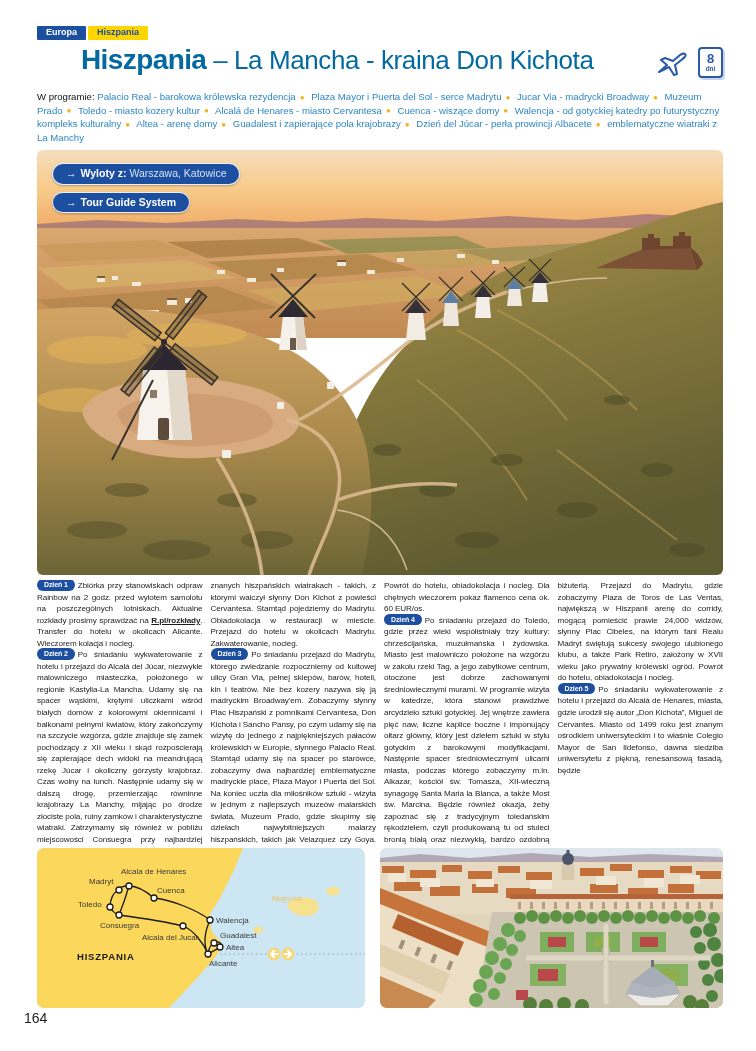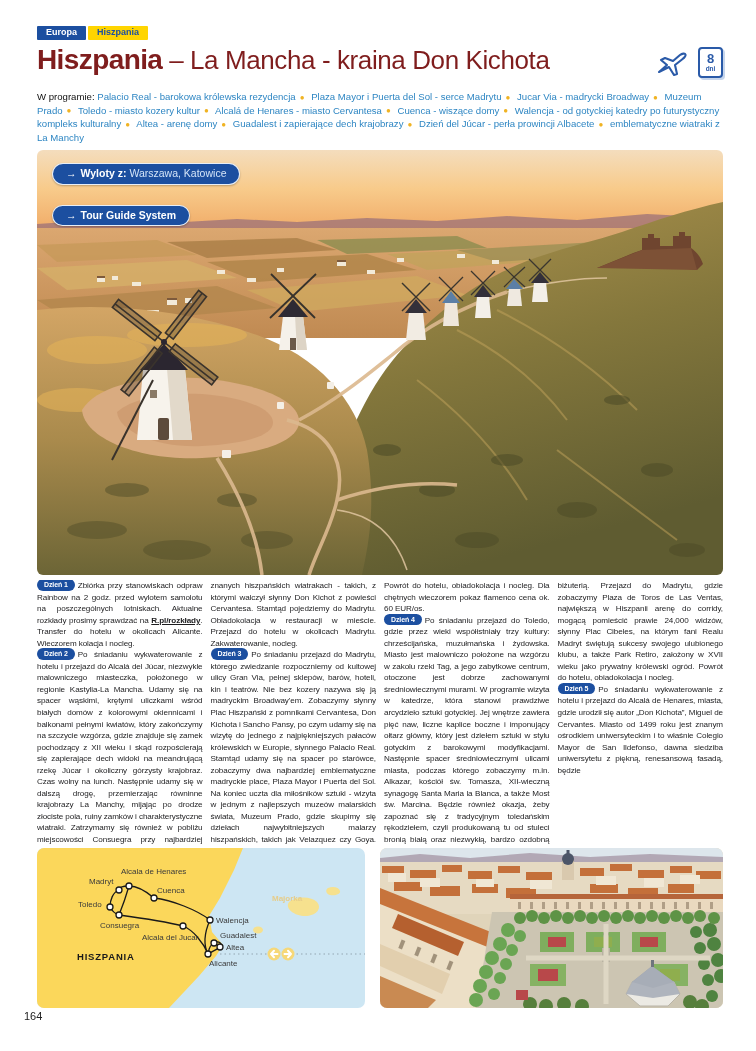--- a/index.html
+++ b/index.html
@@ -8,58 +8,58 @@
   .page { position:absolute; inset:0; background:#fff; }
 
   
   .crumbs { position:absolute; left:37px; top:26px; display:flex; gap:2px; }
   .crumb { font-size:9px; font-weight:bold; padding:2px 9px 3px; border-radius:1px; line-height:1; }
   .crumb.region { background:#1c4fa0; color:#fff; }
   .crumb.country { background:#ffd500; color:#1c4fa0; }
 
   
   .title-row { position:absolute; left:37px; top:44px; width:686px; display:flex; align-items:flex-start; }
-  h1 { font-size:26px; color:#7f1d1d; font-weight:400; letter-spacing:-0.4px; white-space:nowrap; }
+  h1 { font-size:26px; color:#0369a1; font-weight:400; letter-spacing:-0.4px; white-space:nowrap;margin-left:44px; }
   h1 .tb { font-weight:800; font-size:28px; letter-spacing:-0.6px; }
   .title-icons { margin-left:auto; display:flex; align-items:center; gap:9px; padding-top:3px; }
   .days-badge { width:25px; height:31px; border:2px solid #2a5aa8; border-radius:4px; background:#fff;
                 box-shadow:2px 2px 0 #c7d6ec; display:flex; flex-direction:column; align-items:center; justify-content:center; }
   .days-badge .num { color:#2a5aa8; font-weight:800; font-size:13px; line-height:12px; }
   .days-badge .unit { color:#2a5aa8; font-weight:800; font-size:6.5px; line-height:7px; }
 
   
   .program { position:absolute; left:37px; top:90px; width:686px; font-size:9.6px; line-height:13.2px; color:#2e86c3; text-align:left; }
   .program .plabel { color:#111; font-weight:400; }
   .program .sep { color:#f0b323; font-size:8px; padding:0 4px; vertical-align:0.5px; }
 
   
   .hero { position:absolute; left:37px; top:150px; width:686px; height:425px; border-radius:6px; overflow:hidden; }
   .hero svg { display:block; }
-  .hero-badges { position:absolute; left:15px; top:13px; display:flex; flex-direction:column; align-items:flex-start; gap:20px; }
+  .hero-badges { position:absolute; left:15px; top:13px; display:flex; flex-direction:column; align-items:flex-start; gap:7px; }
   .pill-btn { background:#1c4fa0; border:1.5px solid rgba(255,255,255,0.9); border-radius:12px; padding:3px 13px 4px;
               color:#fff; font-size:10.5px; line-height:1.2; white-space:nowrap; box-shadow:0 1px 2px rgba(0,0,0,.25); }
   .pill-btn .arr { font-weight:800; margin-right:4px; }
   .pill-btn .lbl { font-weight:800; }
   .pill-btn .val { color:#d3e4f8; font-weight:400; margin-left:3px; }
 
   
   .columns { position:absolute; left:37px; top:580px; width:686px; height:266px; overflow:hidden;
              column-count:4; column-gap:8px; column-fill:auto;
              font-size:8.1px; line-height:11.55px; letter-spacing:-0.1px; color:#1d1d1f; text-align:justify; }
   .columns p { margin:0; }
   .day-badge { display:inline-block; background:#1c4fa0; color:#fff; font-weight:800; font-size:7px; line-height:1;
                padding:2px 7px 2.5px; border-radius:8px; margin-right:3px; transform:translateY(-1px); white-space:nowrap; }
   .columns b { font-weight:800;text-decoration:underline; }
 
   
   .map-box { position:absolute; left:37px; top:848px; width:328px; height:160px; border-radius:7px; overflow:hidden; }
   .photo2 { position:absolute; left:380px; top:848px; width:343px; height:160px; border-radius:7px; overflow:hidden; }
   .map-box svg, .photo2 svg { display:block; }
 
-  .pagenum { position:absolute; left:24px; top:1010px; font-size:11px; color:#222; }
+  .pagenum { position:absolute; left:24px; top:1010px; font-size:14px; color:#222; }
 
   .map-label { font-family:"Liberation Sans",sans-serif; font-size:8px; fill:#3a3a3a; }
   .map-label.b { font-weight:800; font-size:9.5px; fill:#1a1a1a; letter-spacing:0.8px; }
   .map-label.isl { fill:#e6cd8a; font-weight:700; }
 </style>
 </head>
 <body>
 
 <div class="page">
 
@@ -87,21 +87,21 @@
     <span class="plabel">W programie:</span>
     <span>Palacio Real - barokowa królewska rezydencja</span><span class="sep">●</span>
     <span>Plaza Mayor i Puerta del Sol - serce Madrytu</span><span class="sep">●</span>
     <span>Jucar Via - madrycki Broadway</span><span class="sep">●</span>
     <span>Muzeum Prado</span><span class="sep">●</span>
     <span>Toledo - miasto kozery kultur</span><span class="sep">●</span>
     <span>Alcalá de Henares - miasto Cervantesa</span><span class="sep">●</span>
     <span>Cuenca - wiszące domy</span><span class="sep">●</span>
     <span>Walencja - od gotyckiej katedry po futurystyczny kompleks kulturalny</span><span class="sep">●</span>
     <span>Altea - arenę domy</span><span class="sep">●</span>
-    <span>Guadalest i zapierające dech krajobrazy</span><span class="sep">●</span>
+    <span>Guadalest i zapierające pola krajobrazy</span><span class="sep">●</span>
     <span>Dzień del Júcar - perła prowincji Albacete</span><span class="sep">●</span>
     <span>emblematyczne wiatraki z La Manchy</span>
   </p>
 
   <div class="hero">
     <svg width="686" height="425" viewBox="0 0 686 425">
       <defs>
         <linearGradient id="sky" x1="0" y1="0" x2="0" y2="1">
           <stop offset="0" stop-color="#f4ddbd"></stop>
             <stop offset="0.45" stop-color="#f8cb8b"></stop>

